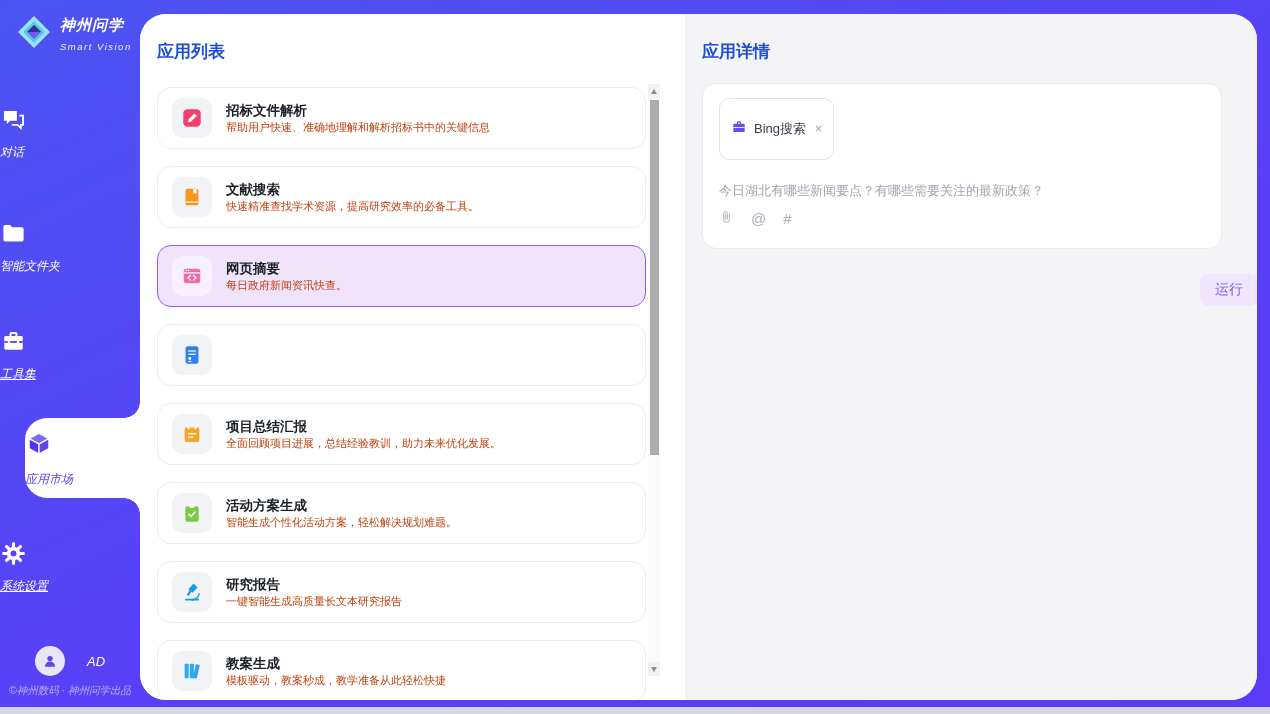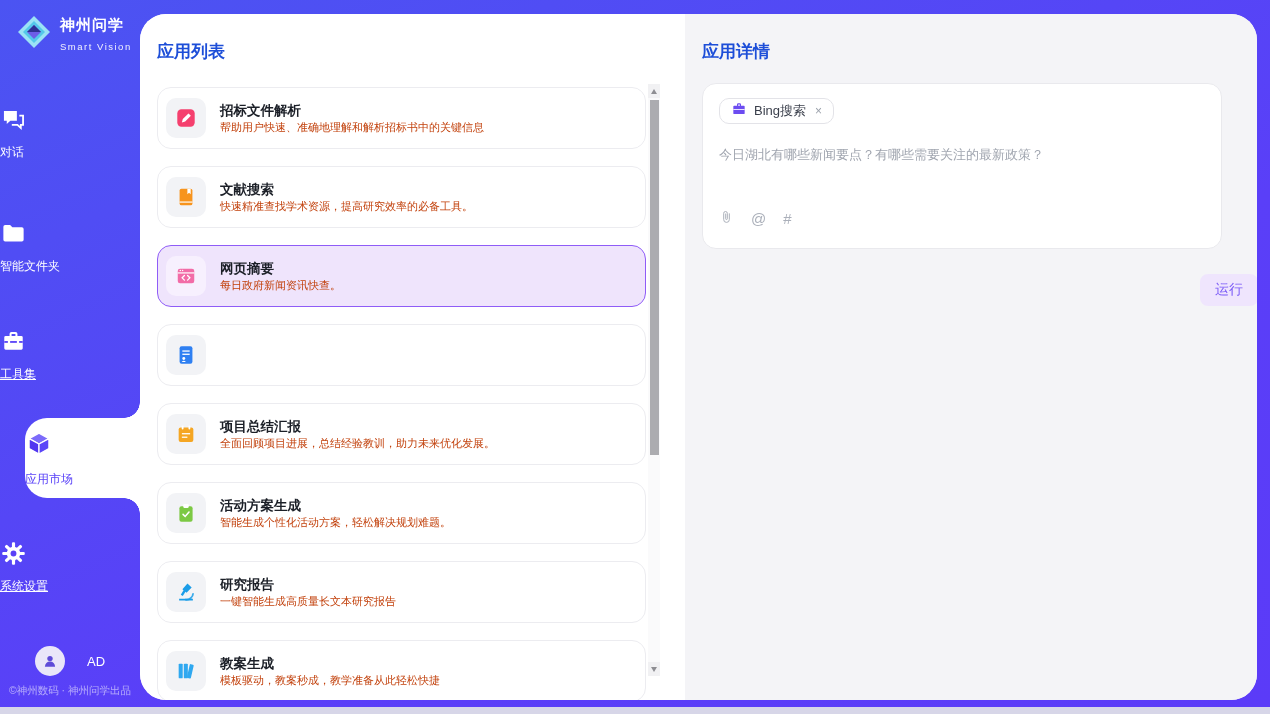--- a/index.html
+++ b/index.html
@@ -2,21 +2,21 @@
 <html><head>
 <meta charset="utf-8">
 <style>
   * { margin:0; padding:0; box-sizing:border-box; }
   html,body { width:1270px; height:714px; overflow:hidden; }
   body { font-family:"Liberation Sans","DejaVu Sans",sans-serif; }
   .page { position:relative; width:1270px; height:714px;
           background:linear-gradient(155deg,#4B54F2 0%,#5A3FF8 60%,#5B3BF8 100%); overflow:hidden; }
 
   
-  .sidebar { position:absolute; left:0; top:0; width:140px; height:714px; color:#fff; }
+  .sidebar { position:absolute; left:0; top:0; width:140px; height:714px; color:#fff;font-style:italic; }
   .brand { position:absolute; left:16px; top:14px; display:flex; align-items:center; gap:8px; }
   .brand-text .cn { font-size:15px; font-weight:bold; letter-spacing:1px; }
   .brand-text .en { font-size:9.5px; letter-spacing:1.5px; opacity:.92; margin-top:6px; }
   .nav-item { position:absolute; left:0; width:140px; display:flex; flex-direction:column;
               gap:7px; cursor:pointer; }
   .nav-item .lbl { font-size:12px; color:#fff; }
   .nav-item .lbl.underlined { text-decoration:underline; }
   .nav-item.active { left:25px; width:115px; height:80px; background:#fff;
                      border-radius:22px 0 0 22px; justify-content:center; gap:10px; }
   .nav-item.active .lbl { color:#5A43F8; text-decoration:none; }
@@ -34,21 +34,21 @@
 
   
   .container { position:absolute; left:140px; top:14px; right:13px; bottom:14px;
                border-radius:26px; overflow:hidden; display:flex; background:#F4F4F7; }
 
   
   .list-panel { position:relative; width:545px; background:#fff; padding:26px 40px 0 17px; }
   .panel-title { font-size:17px; font-weight:bold; color:#1d4ed8; }
   .cards { margin-top:24px; }
   .card { display:flex; align-items:center; gap:14px; width:489px; height:62px;
-          padding:0 8px; background:#fff; border:1px solid #ECECF0; border-radius:14px;
+          padding:0 14px; background:#fff; border:1px solid #ECECF0; border-radius:14px;
           margin-bottom:17px; cursor:pointer; }
   .card.selected { background:#EFE4FC; border:1.5px solid #8F5CF7; }
   .icon-box { flex:0 0 40px; width:40px; height:40px; border-radius:10px; background:#F2F3F6;
               display:flex; align-items:center; justify-content:center; }
   .card.selected .icon-box { background:#F7F0FE; }
   .card-title { font-size:13.5px; font-weight:bold; color:#1B1F27; }
   .card-desc { font-size:11px; color:#c2410c; white-space:nowrap; }
   
   .scrollbar { position:absolute; right:25px; top:70px; bottom:24px; width:12px; background:#FAFAFB; }
   .sb-btn { position:absolute; left:0; width:12px; height:14px; background:#F1F1F3;
@@ -58,21 +58,21 @@
             border-bottom:5px solid #8E8E93; }
   .tri-down { width:0; height:0; border-left:3.5px solid transparent; border-right:3.5px solid transparent;
               border-top:5px solid #8E8E93; }
   .sb-thumb { position:absolute; left:1.5px; top:16px; width:9px; height:355px; background:#ACACB0; cursor:pointer; }
 
   
   .detail-panel { flex:1; background:#F4F4F7; padding:26px 36px 0 17px; display:flex; flex-direction:column; }
   .detail-card { margin-top:20px; width:520px; height:166px; background:#fff; border:1px solid #E9E9ED;
                  border-radius:14px; padding:14px 16px; display:flex; flex-direction:column; }
   .tool-tag { display:inline-flex; align-items:center; gap:7px; align-self:flex-start;
-              border:1px solid #E3E3E8; border-radius:10px; padding:2px 11px; background:#fff; cursor:pointer; }
+              border:1px solid #E3E3E8; border-radius:10px; padding:20px 11px; background:#fff; cursor:pointer; }
   .tool-tag .tag-label { font-size:13px; color:#3A3F4B; }
   .tool-tag .tag-close { font-size:12px; color:#9AA0AA; margin-left:2px; cursor:pointer; }
   .query-text { margin-top:22px; font-size:13px; color:#A0A5AF; flex:1; }
   .input-toolbar { display:flex; align-items:center; gap:17px; padding-bottom:6px; }
   .tb-glyph { font-size:15px; color:#ABB0BA; cursor:pointer; line-height:1; }
   .run-row { display:flex; justify-content:flex-end; margin-top:25px; width:556px; }
   .run-btn { background:#EFE5FD; color:#7B5BF7; font-size:14px; border:none; border-radius:8px;
              padding:7px 15px; cursor:pointer; font-family:Liberation Serif, serif; }
 
   .bottom-strip { position:absolute; left:0; bottom:0; width:1270px; height:7px; background:#D7D6E8; }

